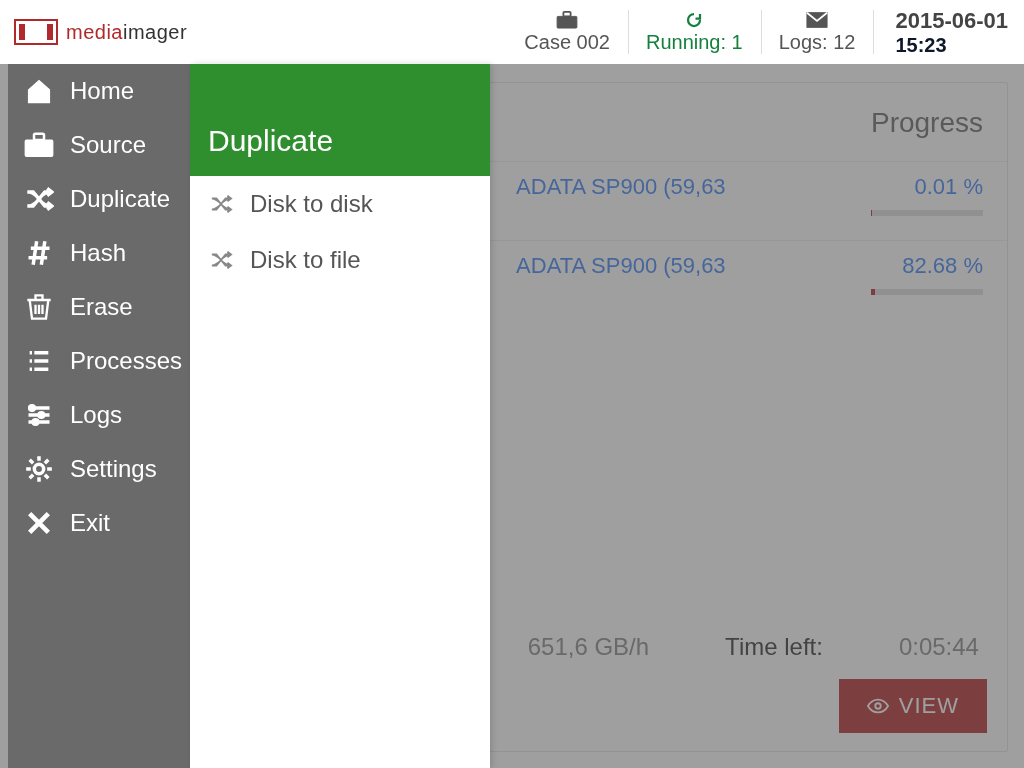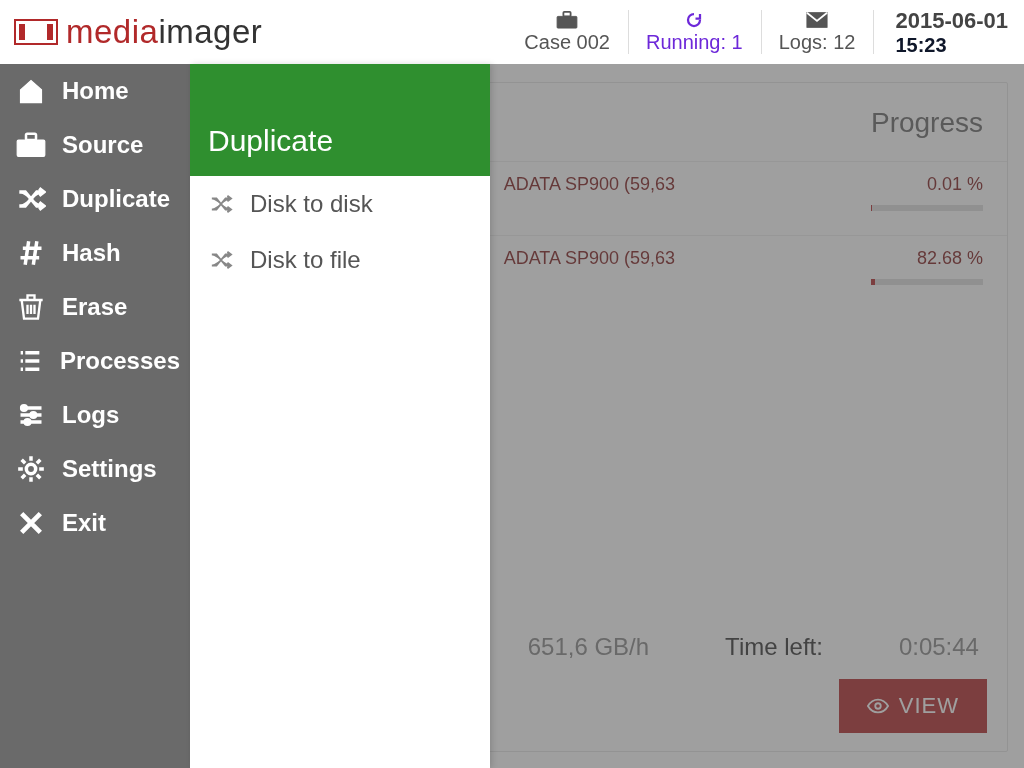--- a/index.html
+++ b/index.html
@@ -25,38 +25,38 @@
     position: relative;
   }
   .logo-mark::before, .logo-mark::after {
     content:"";
     position:absolute;
     background:#b1292a;
     top:3px; bottom:3px; width:6px;
   }
   .logo-mark::before { left:3px; }
   .logo-mark::after  { right:3px; }
-  .logo-text { font-size: 33px; letter-spacing: 0.5px; color:#333;text-align:right; }
+  .logo-text { font-size: 20px; letter-spacing: 0.5px; color:#333;text-align:right; }
   .logo-text .accent { color:#b1292a; }
   .logo-text .thin { font-weight:300; }
 
   .topbar-spacer { flex:1; }
 
   .status-group { display:flex; height:100%; }
   .status-cell {
     display:flex; flex-direction:column; align-items:center; justify-content:center;
     padding: 0 18px;
     color:#555; font-size:20px;
     position:relative;
   }
   .status-cell + .status-cell::before {
     content:""; position:absolute; left:0; top:10px; bottom:10px;
     width:1px; background:#ddd;
   }
-  .status-cell.running { color:#6d28d9;text-align:center; }
+  .status-cell.running { color:#15803d;text-align:center; }
   .status-icon { width:22px; height:18px; margin-bottom:2px; fill:currentColor; stroke:currentColor; }
   .datetime-cell {
     display:flex; flex-direction:column; justify-content:center;
     padding: 0 16px 0 22px; color:#444; font-size:22px; position:relative;font-weight:bold;
   }
   .datetime-cell::before {
     content:""; position:absolute; left:0; top:10px; bottom:10px;
     width:1px; background:#ddd;
   }
   .datetime-time { font-size:20px; color:#0f172a; }
@@ -85,21 +85,21 @@
     width:100%;
     border-collapse:collapse;
   }
   .table th {
     font-weight:400; font-size:28px; color:#666;
     text-align:left;
     padding: 24px 18px 22px;
   }
   .table th.progress-h { text-align:right; padding-right:24px; }
   .table td {
-    font-size:18px; color:#7f1d1d;
+    font-size:22px; color:#3b82f6;
     padding: 12px 18px 24px;
     vertical-align:top;
     border-top:1px solid #eee;
   }
   .table td.progress-c { text-align:right; padding-right:24px; white-space:nowrap; }
   .pbar {
     width:112px; height:6px; background:#ddd; margin-top:10px; margin-left:auto; position:relative;
   }
   .pbar .fill { position:absolute; left:0; top:0; bottom:0; background:#b1292a; }
 
@@ -119,24 +119,23 @@
     background:#b1292a; color:#fff;
     border:none; font-size:22px; letter-spacing:1px;
     padding: 14px 28px;
     display:flex; align-items:center; gap:10px;
     cursor:pointer;
   }
   .view-btn svg { width:22px; height:18px; fill:none; stroke:#fff; stroke-width:2; }
 
   
   .sidebar {
-    position:absolute; left:0; top:0; bottom:0;
+    position:absolute; left:8px; top:0; bottom:0;
     width:190px;
     background:#888; 
-    font-weight:bold;
   }
   .sidebar-item {
     display:flex; align-items:center; gap:14px;
     color:#fff; font-size:24px;
     padding: 12px 10px 12px 14px;
     cursor:pointer;
   }
   .sidebar-item .icon {
     width:34px; height:30px; display:flex; align-items:center; justify-content:center;
   }

